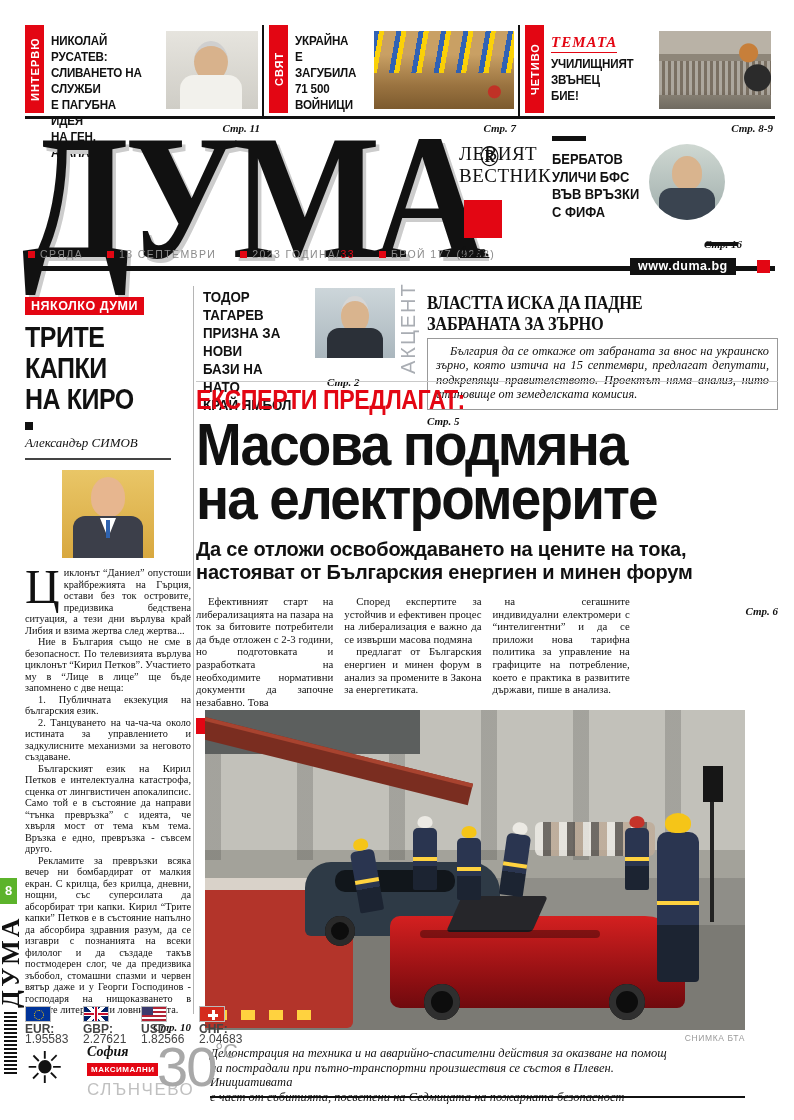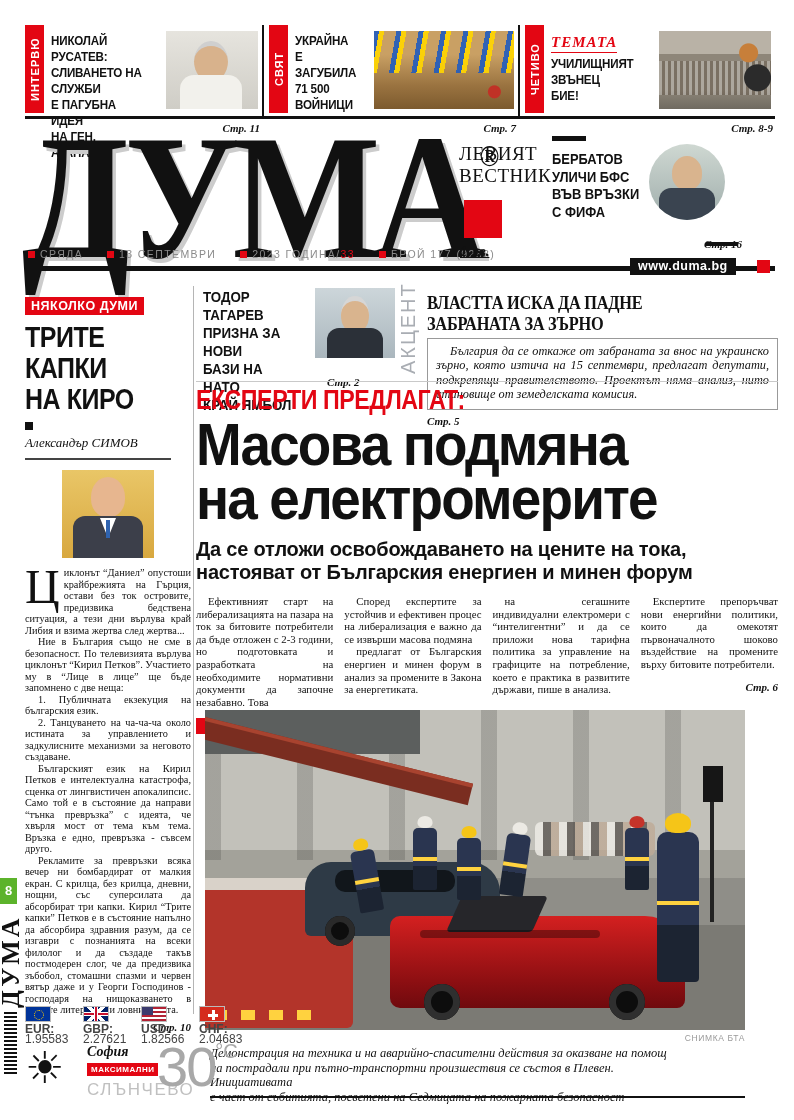--- a/index.html
+++ b/index.html
@@ -350,21 +350,20 @@
         <p>Ефективният старт на либерализацията на пазара на ток за битовите потребители да бъде отложен с 2-3 години, но подготовката и разработката на необходимите нормативни документи да започне незабавно. Това</p>
       </div>
       <div class="col">
         <p>Според експертите за устойчив и ефективен процес на либерализация е важно да се извърши масова подмяна</p>
         <p>предлагат от Българския енергиен и минен форум в анализ за промените в Закона за енергетиката.</p>
       </div>
       <div class="col">
         <p>на сегашните индивидуални електромери с “интелигентни” и да се приложи нова тарифна политика за управление на графиците на потребление, което е практика в развитите държави, пише в анализа.</p>
       </div>
       <div class="col">
-        <p>Експертите препоръчват нови енергийни политики, които да омекотят първоначалното шоково въздействие на промените върху битовите потребители.</p>
         <div class="pg-right pgref">Стр. 6</div>
       </div>
     </div>
     <div class="red-bar">В КАДЪР</div>
   </div>
 
   <div class="scene">
     <div class="crane-boom"></div>
     <div class="bystanders"></div>
     <div class="speaker"></div>

